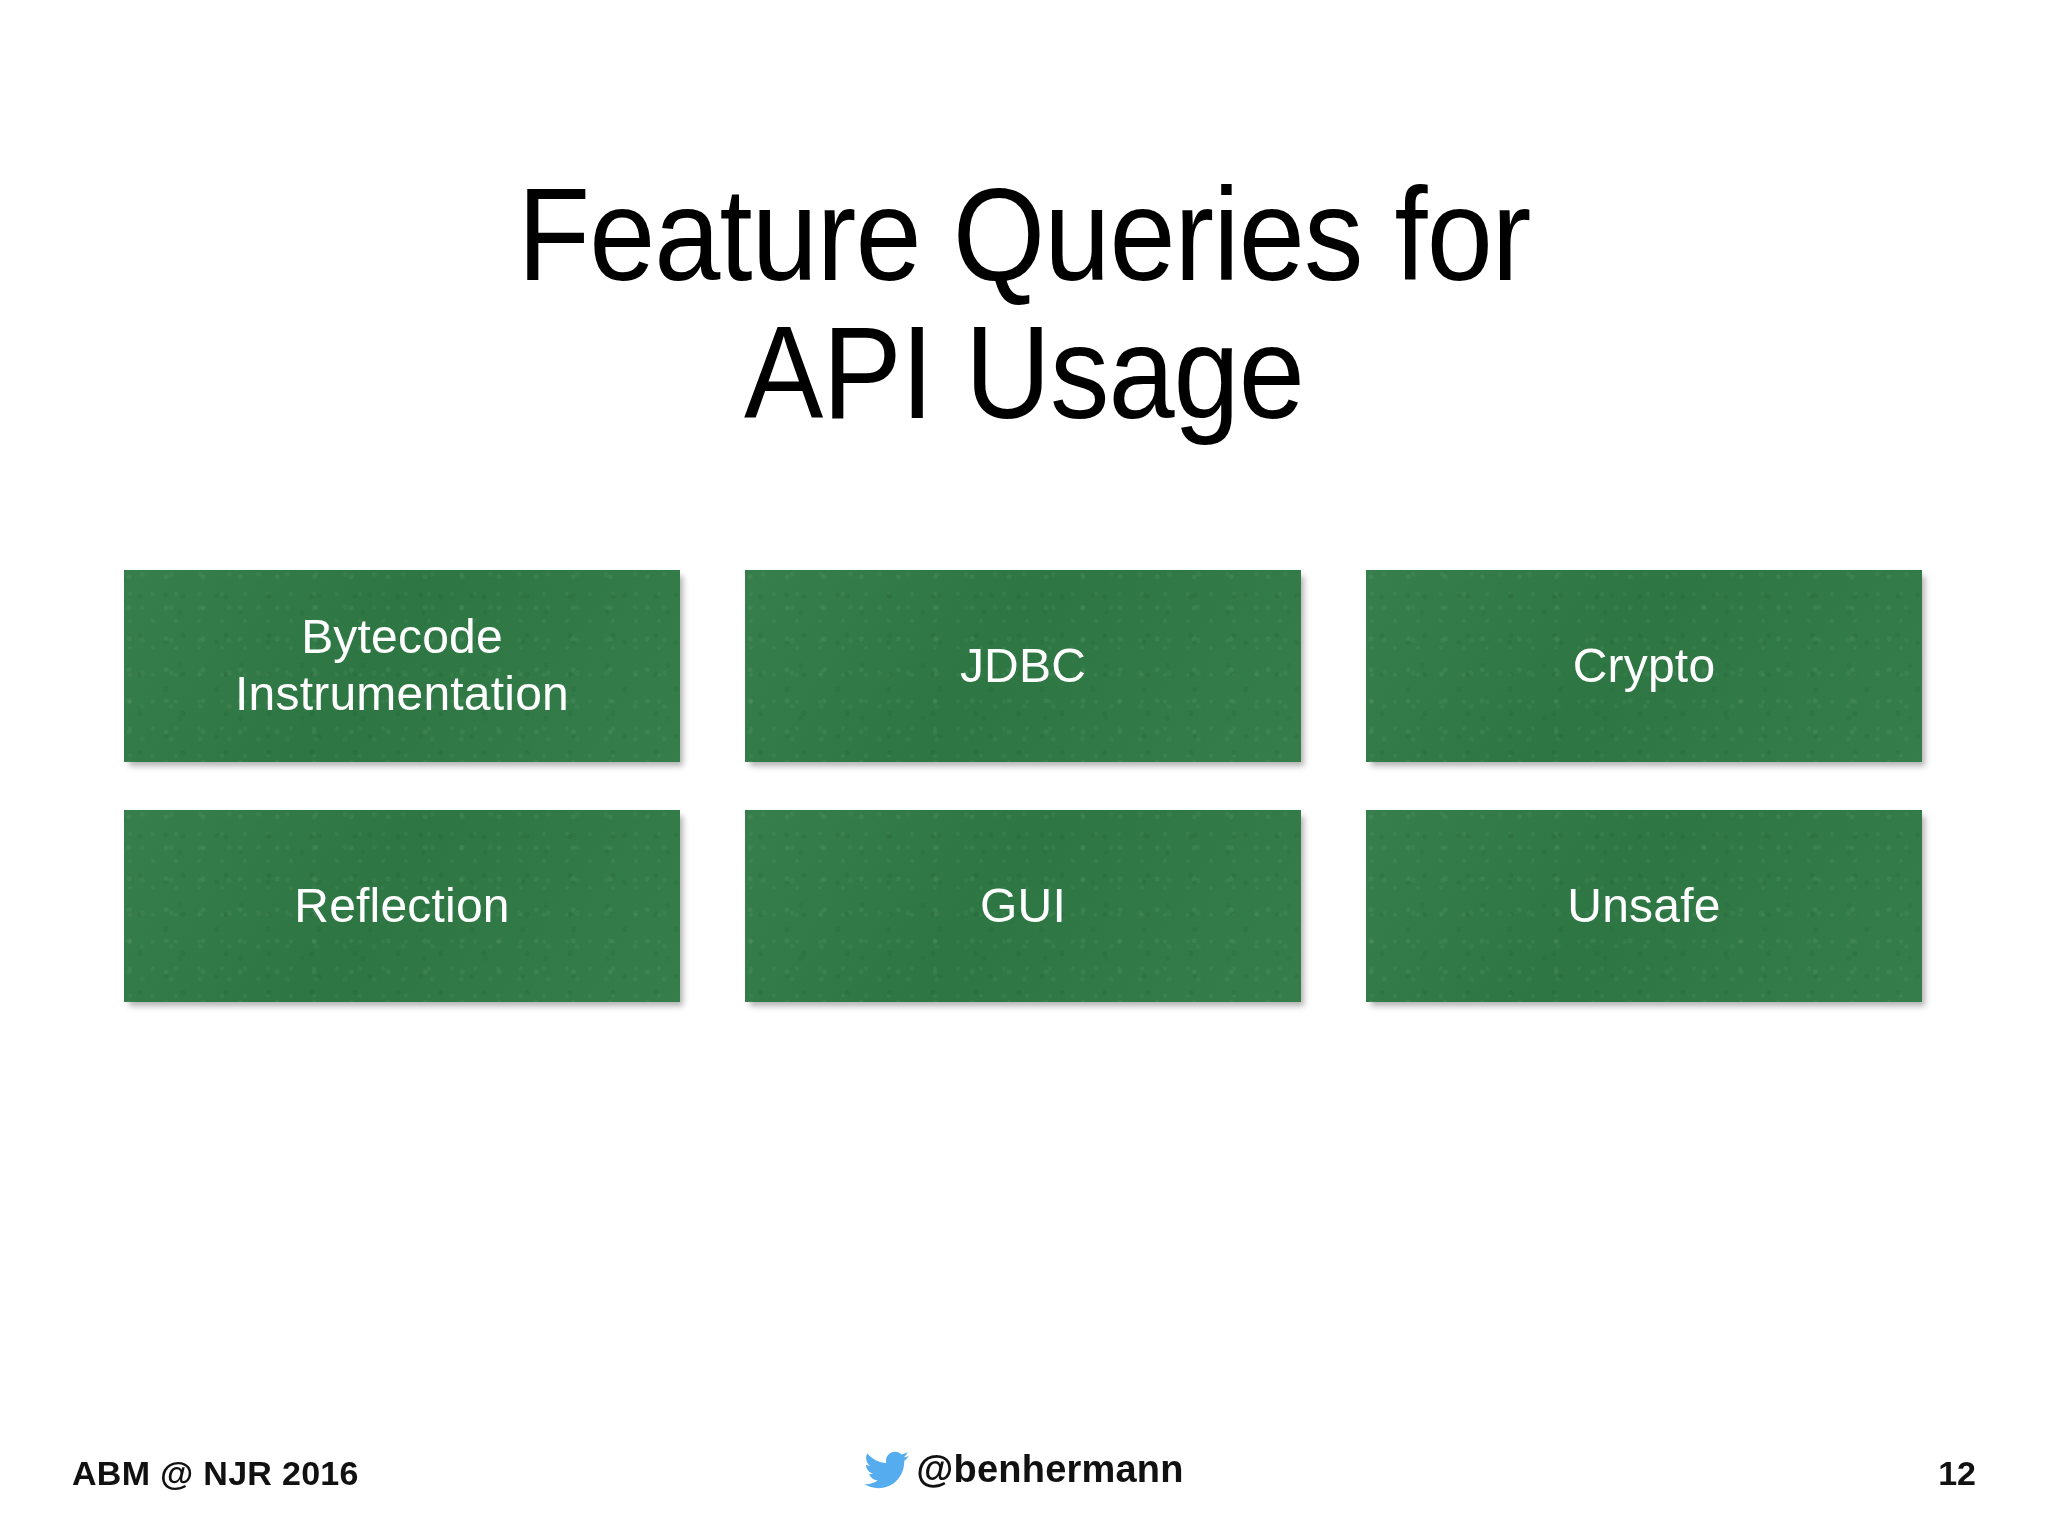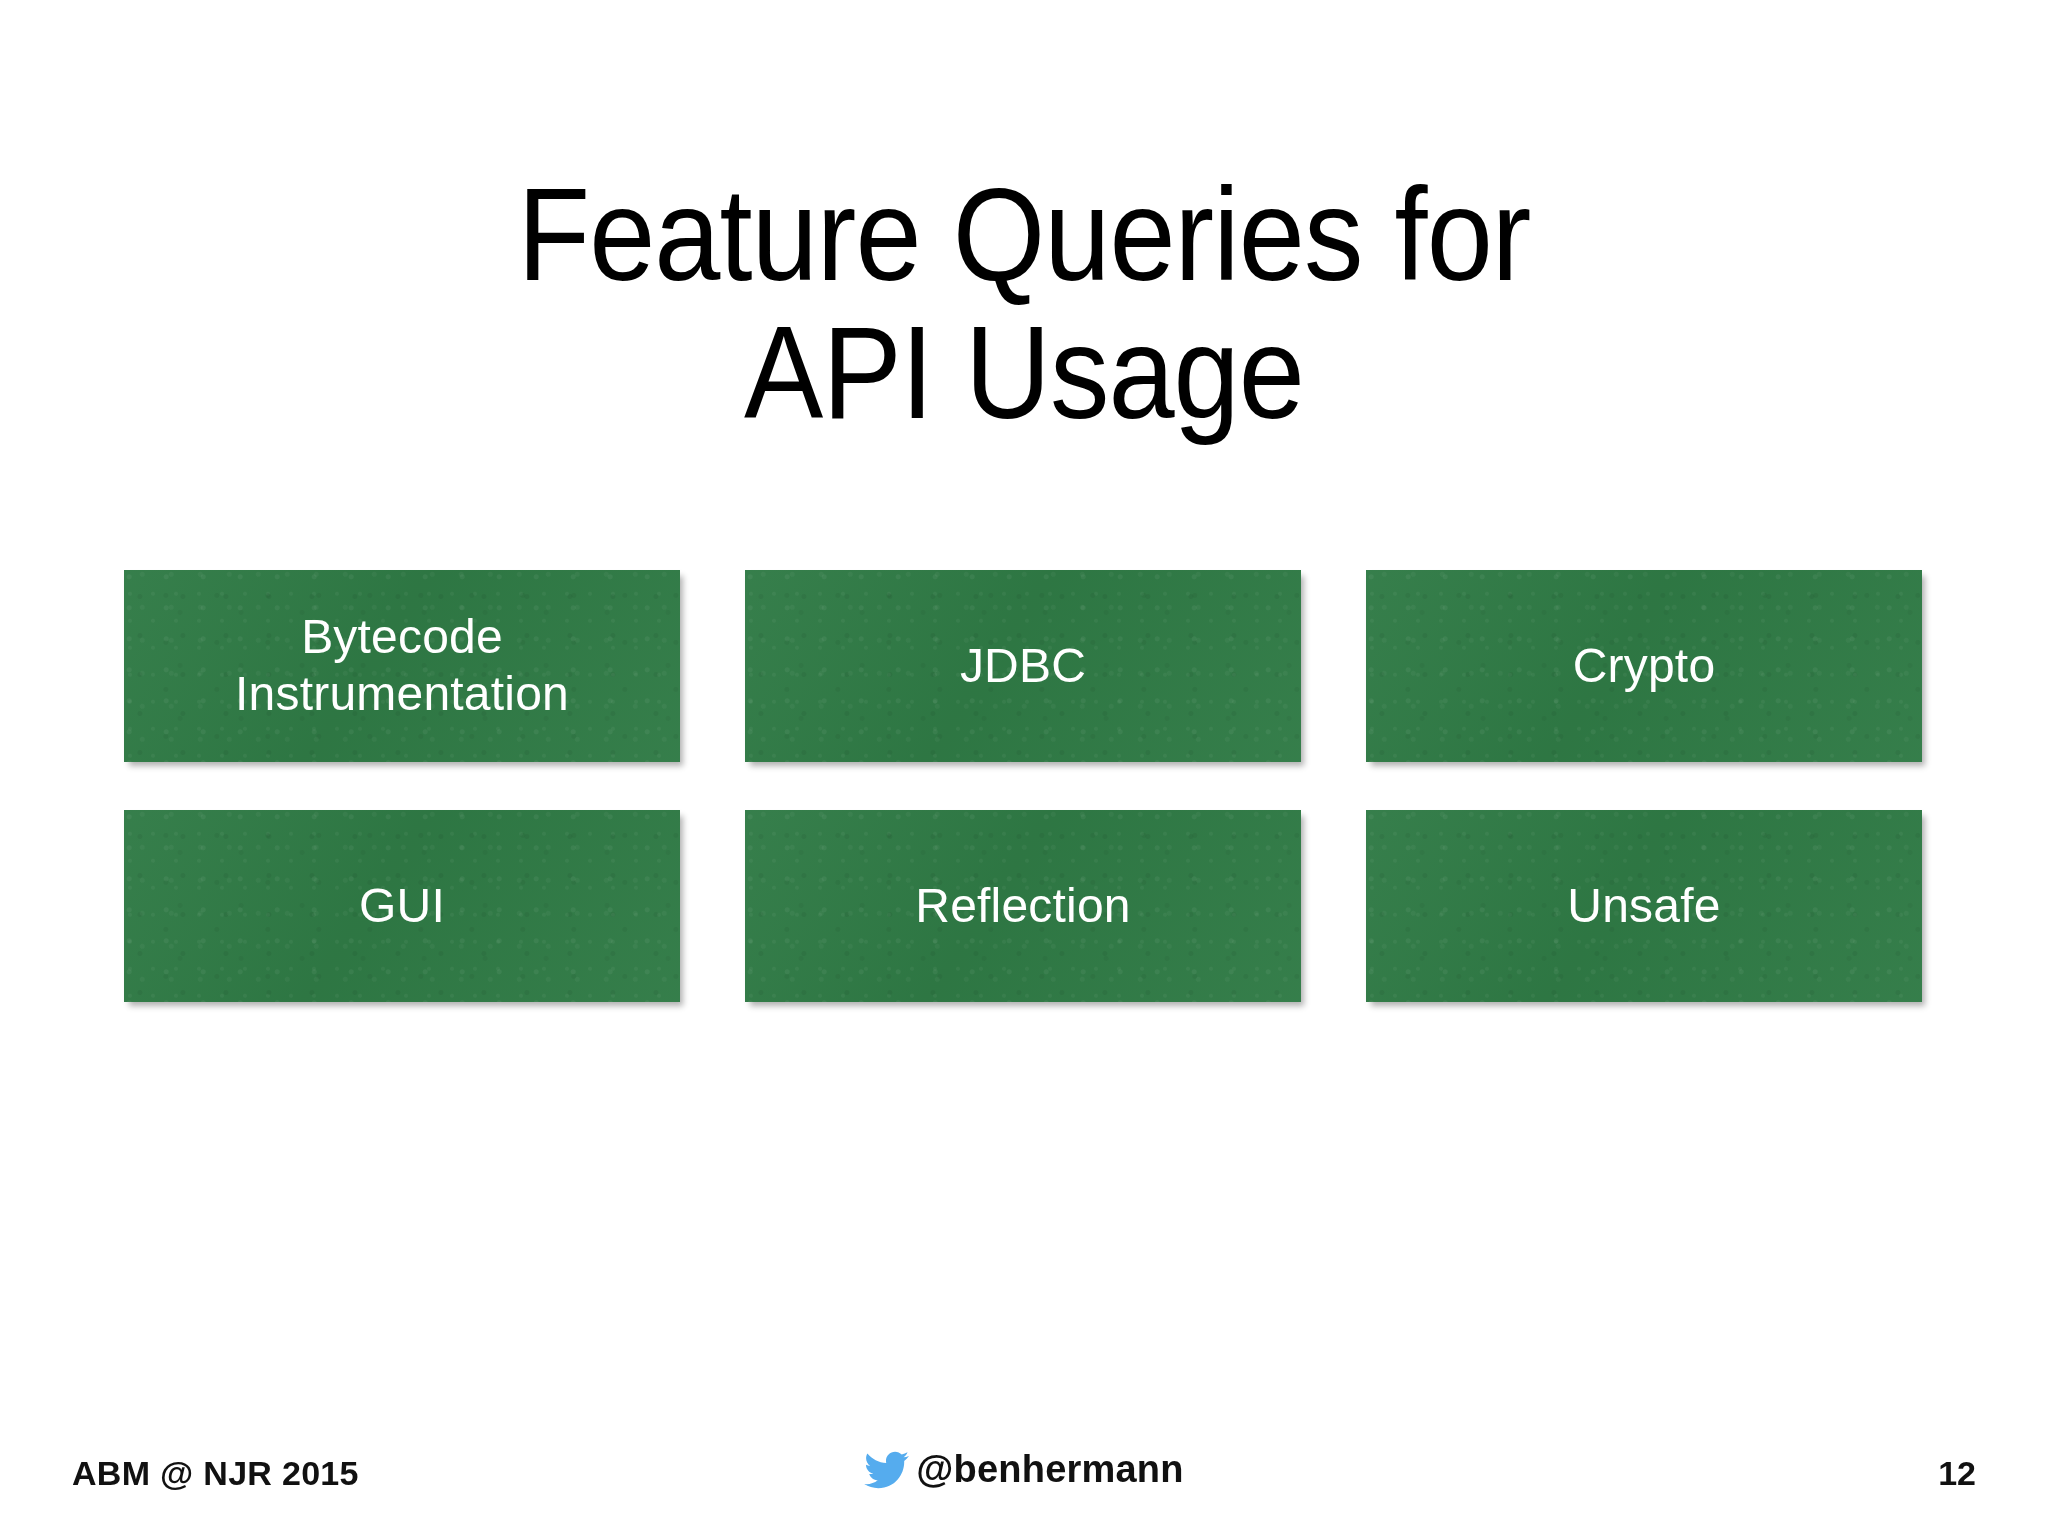--- a/index.html
+++ b/index.html
@@ -148,36 +148,36 @@
 
   <div class="feature-box">
     <span class="feature-label">JDBC</span>
   </div>
 
   <div class="feature-box">
     <span class="feature-label">Crypto</span>
   </div>
 
   <div class="feature-box">
-    <span class="feature-label">GUI</span>
+    <span class="feature-label">Reflection</span>
   </div>
 
   <div class="feature-box">
-    <span class="feature-label">Reflection</span>
+    <span class="feature-label">GUI</span>
   </div>
 
   <div class="feature-box">
     <span class="feature-label">Unsafe</span>
   </div>
 
 </div>
 
 <div id="footer">
 
-  <div id="footer-left">ABM @ NJR 2015</div>
+  <div id="footer-left">ABM @ NJR 2016</div>
 
   <div id="footer-center">
     <svg id="twitter-icon" viewBox="0 0 48 40" aria-hidden="true">
       <path fill="#55acee" d="M46.9 5.2c-1.7.8-3.6 1.3-5.5 1.5 2-1.2 3.5-3.1 4.2-5.3-1.9 1.1-3.9 1.9-6.1 2.4C37.7 1.9 35.2.8 32.5.8c-5.3 0-9.6 4.3-9.6 9.6 0 .8.1 1.5.3 2.2-8-.4-15-4.2-19.8-10C2.5 4 2 5.8 2 7.7c0 3.3 1.7 6.3 4.3 8-1.6-.1-3.1-.5-4.4-1.2v.1c0 4.7 3.3 8.5 7.7 9.4-.8.2-1.6.3-2.5.3-.6 0-1.2-.1-1.8-.2 1.2 3.8 4.8 6.6 9 6.7-3.3 2.6-7.4 4.1-11.9 4.1-.8 0-1.5 0-2.3-.1 4.3 2.7 9.3 4.3 14.7 4.3 17.7 0 27.3-14.6 27.3-27.3v-1.2c1.9-1.4 3.5-3.1 4.8-5z"></path>
     </svg>
     <span id="footer-handle">@benhermann</span>
   </div>
 
   <div id="footer-right">12</div>
 

